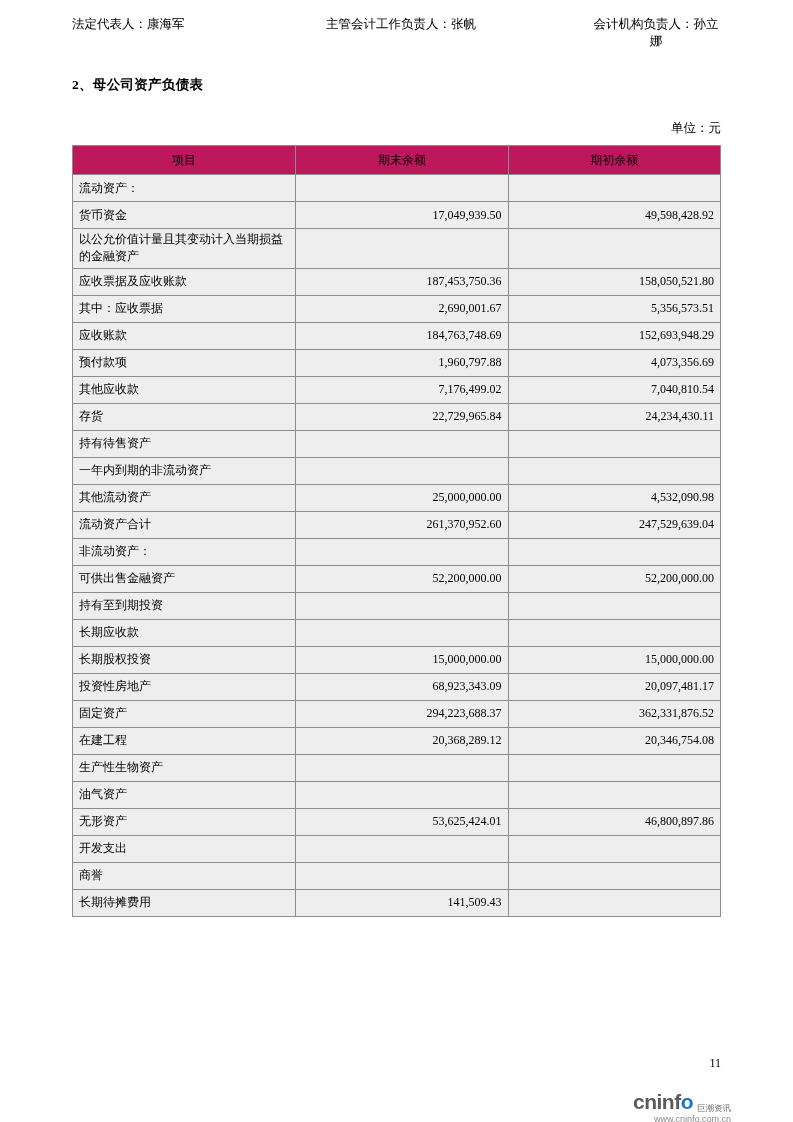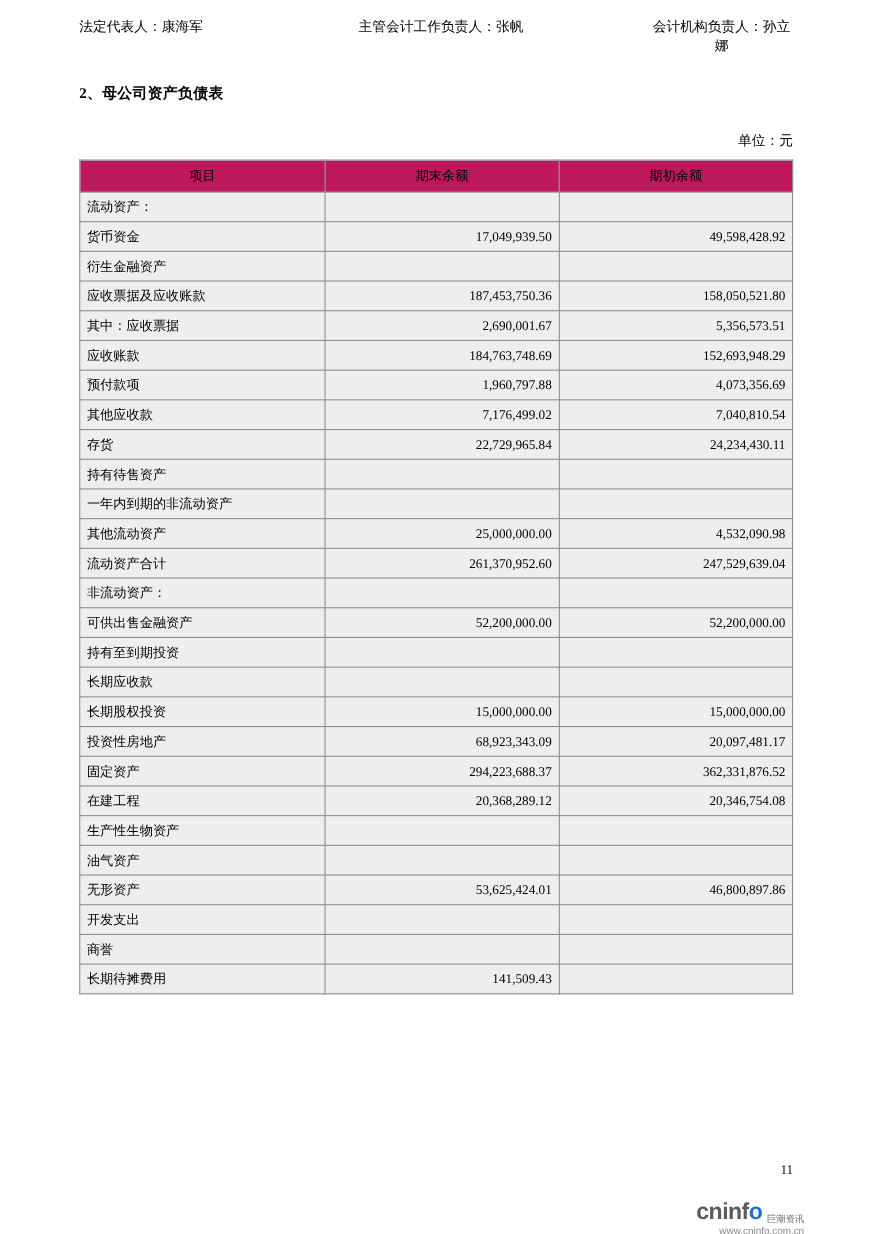--- a/index.html
+++ b/index.html
@@ -144,21 +144,21 @@
           <td class="item ind0">流动资产：</td>
           <td class="num"></td>
           <td class="num"></td>
         </tr>
         <tr>
           <td class="item ind1">货币资金</td>
           <td class="num">17,049,939.50</td>
           <td class="num">49,598,428.92</td>
         </tr>
         <tr>
-          <td class="item ind1">衍生金融资产</td>
+          <td class="item ind1 two-line">以公允价值计量且其变动计入当期损益的金融资产</td>
           <td class="num"></td>
           <td class="num"></td>
         </tr>
         <tr>
           <td class="item ind1">应收票据及应收账款</td>
           <td class="num">187,453,750.36</td>
           <td class="num">158,050,521.80</td>
         </tr>
         <tr>
           <td class="item ind2">其中：应收票据</td>

